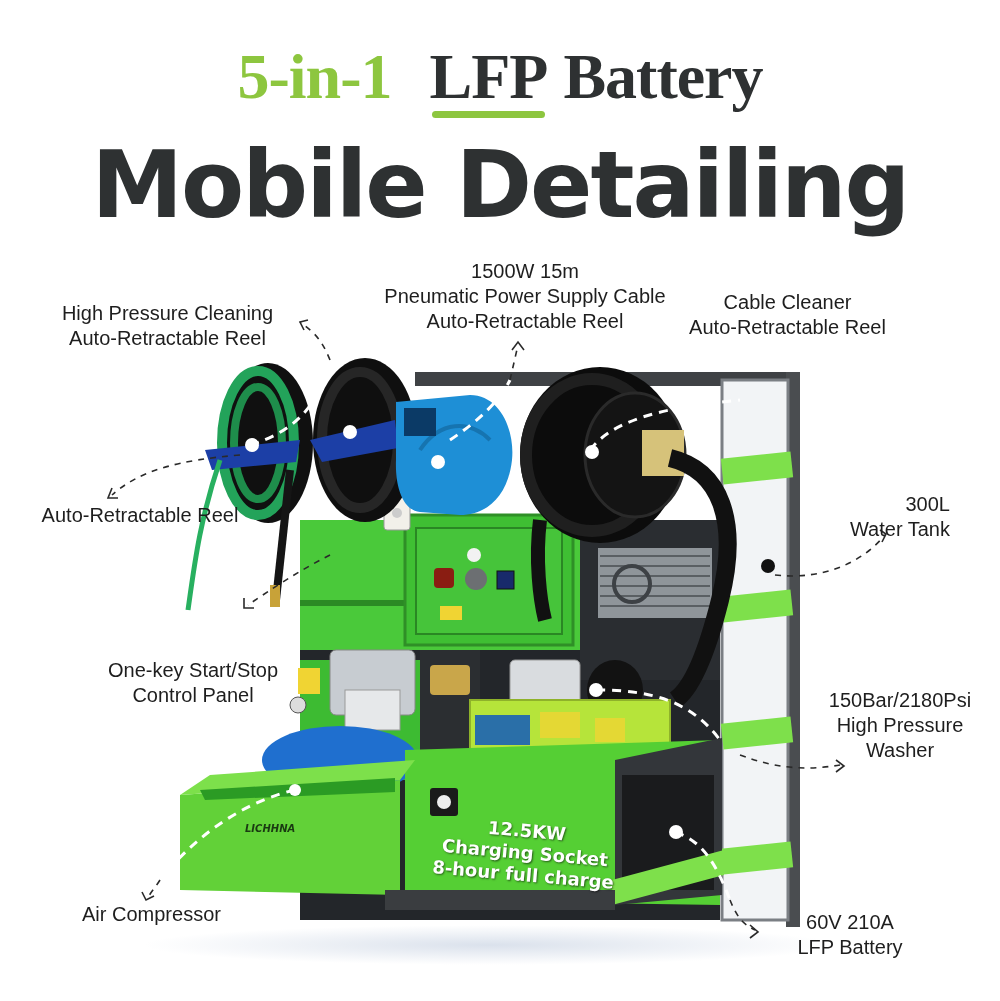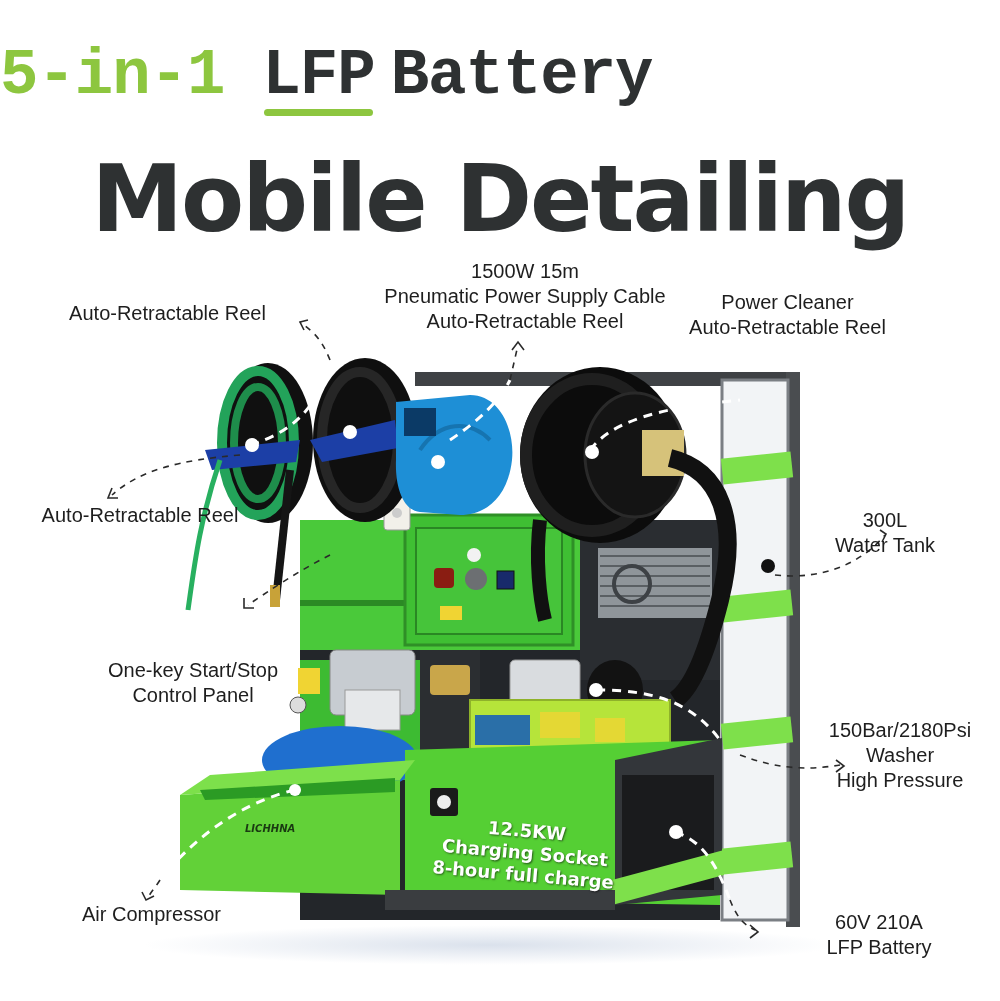--- a/index.html
+++ b/index.html
@@ -1,31 +1,31 @@
 <!DOCTYPE html>
 <html><head>
 <meta charset="utf-8">
 <style>
   * { box-sizing: border-box; margin: 0; padding: 0; }
   html, body { width: 1000px; height: 1001px; overflow: hidden; background: #ffffff; }
   body { font-family: "Liberation Sans", sans-serif; color: #1c1c1c; position: relative; }
 
   .title-line1 {
-    position: absolute; left: 0; top: 40px; width: 1000px; 
-    font-family: Liberation Mono, monospace; font-weight: bold; font-size: 64px; letter-spacing: -1px;
+    position: absolute; left: 0; top: 40px; width: 1000px; text-align: center;
+    font-family: Liberation Serif, serif; font-weight: bold; font-size: 64px; letter-spacing: -1px;
     white-space: nowrap;
   }
   .title-accent { color: #8dc63f; margin-right: 38px; }
   .title-lfp { color: #2e3132; position: relative; display: inline-block; margin-right: 16px; }
   .title-lfp-underline {
     position: absolute; left: 2px; right: 2px; bottom: -4px; height: 7px; border-radius: 4px; background: #8dc63f;
   }
   .title-battery { color: #2e3132; }
   .title-line2 {
-    position: absolute; left: 0; top: 146px; width: 1000px; text-align: center;
+    position: absolute; left: 0; top: 132px; width: 1000px; text-align: center;
     font-family: "DejaVu Sans", sans-serif; font-weight: bold; font-size: 92px; letter-spacing: -2px;
     color: #2e3132; white-space: nowrap;
   }
 
   .label {
     position: absolute; text-align: center; font-size: 20px; line-height: 25px; color: #1e1e1e;
     font-family: "Liberation Sans", sans-serif; white-space: nowrap;
   }
   .label span { display: block; }
 
@@ -215,54 +215,55 @@
   </g>
 </svg>
 
 <div class="charge-text">
   <span>12.5KW</span>
   <span>Charging Socket</span>
   <span>8-hour full charge</span>
 </div>
 
 <div class="label" style="left:40px; top:301px; width:255px;">
+  <span>High Pressure Cleaning</span>
   <span>Auto-Retractable Reel</span>
 </div>
 
 <div class="label" style="left:365px; top:259px; width:320px;">
   <span>1500W 15m</span>
   <span>Pneumatic Power Supply Cable</span>
   <span>Auto-Retractable Reel</span>
 </div>
 
 <div class="label" style="left:665px; top:290px; width:245px;">
-  <span>Power Cleaner</span>
+  <span>Cable Cleaner</span>
   <span>Auto-Retractable Reel</span>
 </div>
 
 <div class="label" style="left:20px; top:503px; width:240px;">
   <span>Auto-Retractable Reel</span>
 </div>
 
-<div class="label" style="left:820px; top:508px; width:130px;">
+<div class="label" style="left:820px; top:492px; width:130px;text-align:right;">
   <span>300L</span>
   <span>Water Tank</span>
 </div>
 
 <div class="label" style="left:88px; top:622px; width:210px;margin-top:36px;">
   <span>One-key Start/Stop</span>
   <span>Control Panel</span>
 </div>
 
-<div class="label" style="left:815px; top:718px; width:170px;">
+<div class="label" style="left:815px; top:688px; width:170px;">
   <span>150Bar/2180Psi</span>
+  <span>High Pressure</span>
   <span>Washer</span>
-  <span>High Pressure</span>
 </div>
 
 <div class="label" style="left:82px; top:902px; width:180px; text-align:left;">
   <span>Air Compressor</span>
 </div>
 
-<div class="label" style="left:790px; top:910px; width:120px;margin-left:29px;">
+<div class="label" style="left:790px; top:910px; width:120px;">
   <span>60V 210A</span>
   <span>LFP Battery</span>
 </div>
 
 </body></html>

